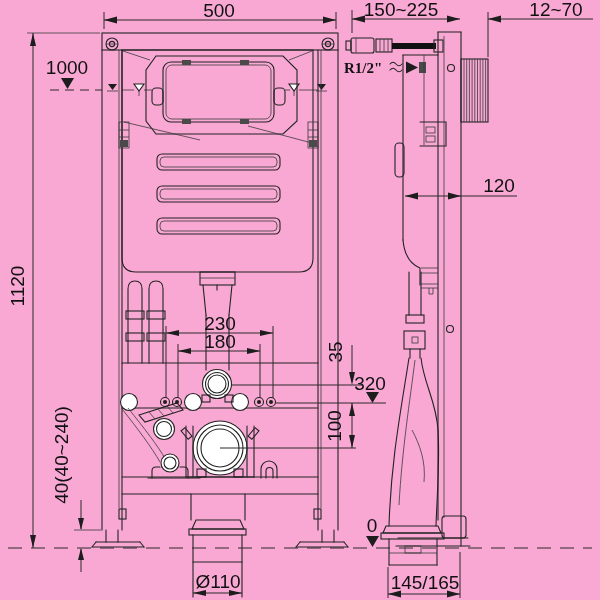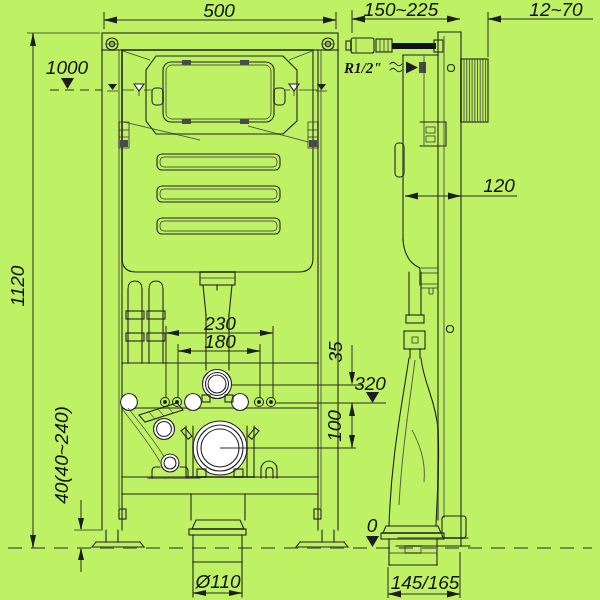--- a/index.html
+++ b/index.html
@@ -1,16 +1,16 @@
 <!DOCTYPE html>
 <html><head>
 <meta charset="utf-8">
 <style>
   html,body{margin:0;padding:0;background:#ffffff;}
-  .page{width:600px;height:600px;background:#bef264;position:relative;font-family:"Liberation Sans",sans-serif;font-style:italic;}
+  .page{width:600px;height:600px;background:#f9a8d4;position:relative;font-family:"Liberation Sans",sans-serif;}
   svg{display:block;}
   .ln{stroke:#232323;stroke-width:1.1;fill:none;stroke-linecap:round;}
   .ln-thin{stroke:#3a3a3a;stroke-width:0.8;fill:none;}
   .dim{stroke:#2b2b2b;stroke-width:1;fill:none;}
   .arrow{fill:#1d1d1d;stroke:none;}
   .dimtext{font-family:"Liberation Sans",sans-serif;font-size:19px;fill:#111;}
   .dimtext-mid{text-anchor:middle;}
   .thread{font-family:"Liberation Serif",serif;font-weight:bold;font-size:15px;fill:#111;}
   .whitefill{fill:#ffffff;}
   .darkclip{fill:#4a4a4a;stroke:none;}

